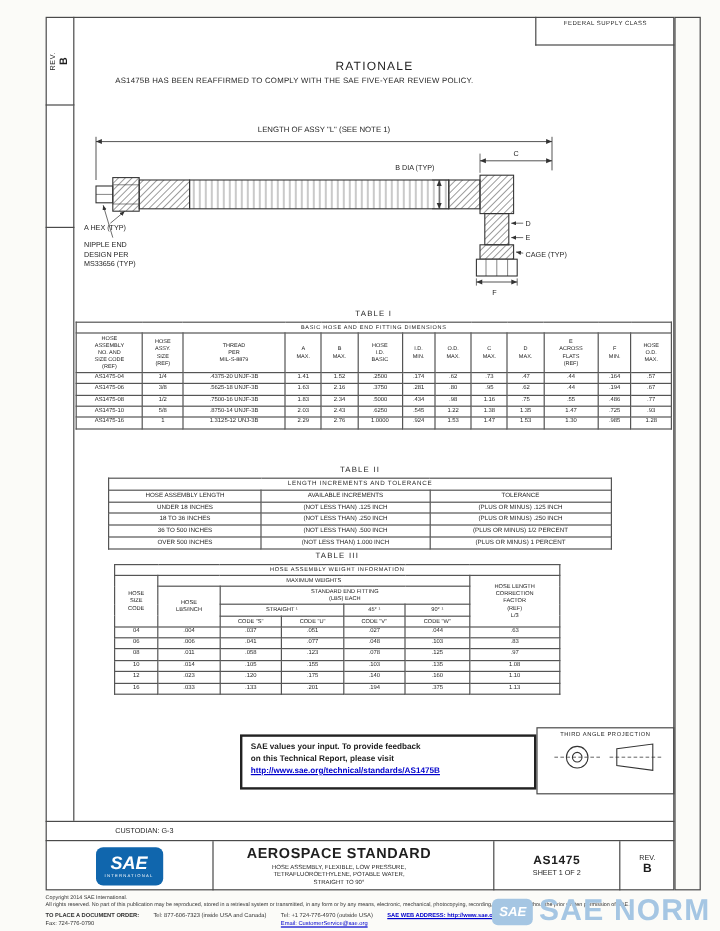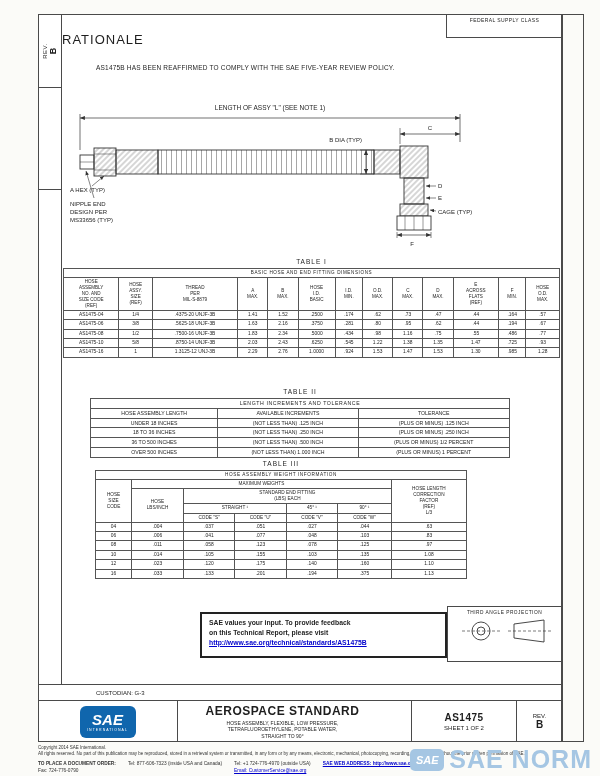--- a/index.html
+++ b/index.html
@@ -18,21 +18,21 @@
   .revbox { left:38px; top:14px; width:24px; height:74px; border-right:1px solid #4a4a4a; border-bottom:1px solid #4a4a4a; }
   .revbox .l1 { font-size:6px; letter-spacing:.5px; }
   .revbox .l2 { font-size:9px; font-weight:bold; }
   .numbox { left:38px; top:88px; width:24px; height:102px; border-right:1px solid #4a4a4a; border-bottom:1px solid #4a4a4a; }
   .legalbox { left:38px; top:190px; width:24px; height:494px; border-right:1px solid #4a4a4a; }
   .rightstrip { left:562px; top:14px; width:22px; height:728px; border:1px solid #4a4a4a; display:grid; place-items:center; }
   .fscbox { left:446px; top:14px; width:116px; height:24px; border-left:1px solid #4a4a4a; border-bottom:1px solid #4a4a4a;
             font-size:5px; letter-spacing:.4px; display:flex; align-items:flex-start; justify-content:center; padding-top:3px; }
 
   
-  .rat-h { left:62px; top:32px; width:500px; font-size:13px; letter-spacing:1px; }
+  .rat-h { left:62px; top:50px; width:500px; text-align:center; font-size:10px; letter-spacing:1px; }
   .rat-p { left:96px; top:64px; width:440px; font-size:6.5px; letter-spacing:.2px; }
 
   
   .drawing { left:64px; top:84px; }
   .dl { font-size:6px; fill:#1e1e1e; font-family:"Liberation Sans",sans-serif; }
   .dl-b { font-size:6.5px; fill:#1e1e1e; font-family:"Liberation Sans",sans-serif; }
 
   
   .tcap { text-align:center; font-size:6.5px; letter-spacing:1px; }
   table.dtab { border-collapse:collapse; table-layout:auto; background:#fff; }

